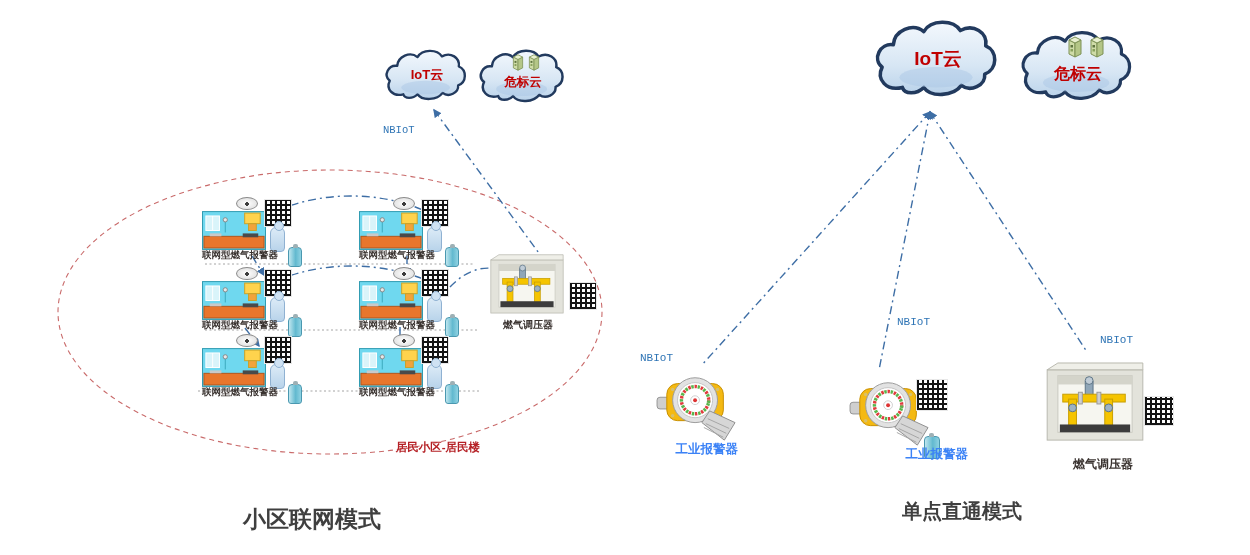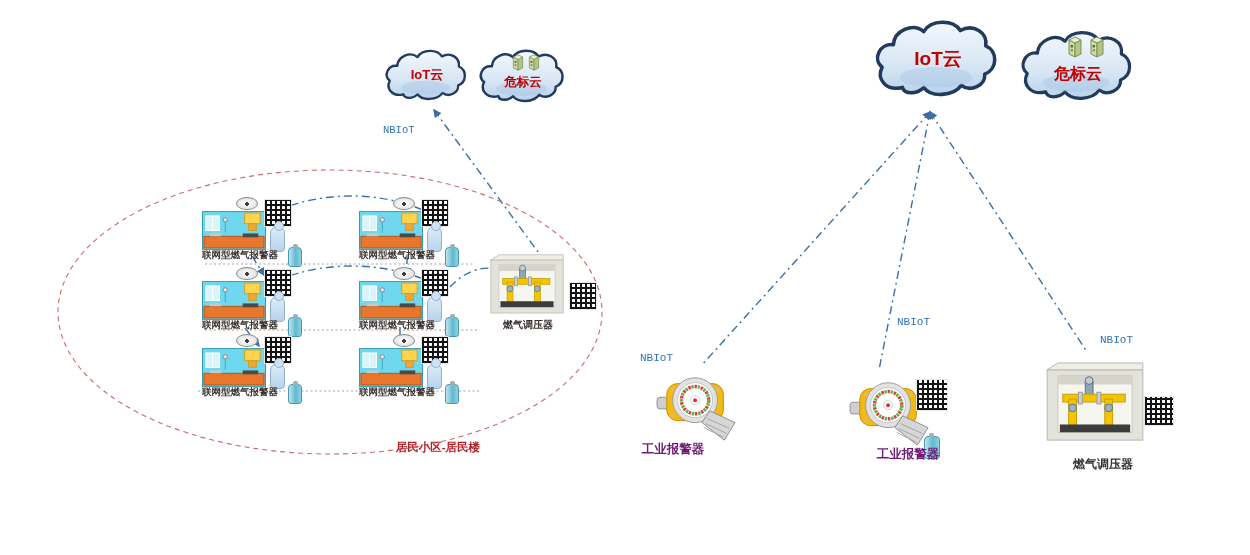--- a/index.html
+++ b/index.html
@@ -8,21 +8,21 @@
   .abs{position:absolute;}
   svg.layer{position:absolute;left:0;top:0;z-index:1;}
   .el{z-index:2;}
 
   
   .cloud-label{color:#c00000;font-weight:bold;text-align:center;width:100%;position:absolute;z-index:3;}
   .nbiot{color:#2e74b5;font-family:Liberation Mono, monospace;font-size:11px;z-index:2;}
   .dtu{color:#404040;font-weight:bold;font-size:10px;z-index:2;margin-top:39px;}
   .dev-label{color:#3a3330;font-weight:bold;font-size:9.5px;white-space:nowrap;z-index:2;}
   .reg-label{color:#3a3330;font-weight:bold;text-align:center;z-index:2;}
-  .alarm-label{color:#701a75;font-weight:bold;font-size:12.5px;text-align:center;z-index:2;}
+  .alarm-label{color:#3b82f6;font-weight:bold;font-size:12.5px;text-align:right;z-index:2;}
   .area-label{color:#b52025;font-weight:bold;font-size:11.5px;text-align:right;z-index:2;}
   .mode-title{color:#3f3f3f;font-weight:bold;z-index:2;}
 
   
   .qr{background-image:
         repeating-linear-gradient(0deg,#141414 0 2px,transparent 2px 5px),
         repeating-linear-gradient(90deg,#141414 0 2px,#fdfdfd 2px 5px);
       border:1px solid #e8e8e8;z-index:2;}
 
   
@@ -246,20 +246,21 @@
   <div class="abs el" style="left:489px;top:254px;width:110px;height:80px">
     <svg width="76" height="62">
         <use href="#regulator"></use>
       </svg>
     <div class="abs qr" style="left:80px;top:28px;width:26px;height:26px"></div>
     <div class="abs reg-label" style="left:-6px;top:64px;width:90px;font-size:10px">燃气调压器</div>
   </div>
 
   <div class="abs area-label" style="left:300px;top:440px;width:180px">居民小区-居民楼</div>
 
+  <div class="abs mode-title" style="left:243px;top:504px;font-size:23px">小区联网模式</div>
 
   <div class="abs el" style="left:872px;top:6px;width:132px;height:108px">
     <svg width="132" height="108">
         <use href="#cloud"></use>
       </svg>
     <div class="cloud-label" style="top:40px;font-size:19px">IoT云</div>
   </div>
 
   <div class="abs el" style="left:1018px;top:20px;width:120px;height:94px">
     <svg width="120" height="94">
@@ -289,14 +290,15 @@
   <div class="abs qr el" style="left:916px;top:379px;width:30px;height:30px"></div>
   <div class="abs cyl el" style="left:924px;top:436px;width:14px;height:21px"></div>
   <div class="abs alarm-label" style="left:848px;top:446px;width:120px">工业报警器</div>
 
   <svg class="abs el" style="left:1046px;top:362px" width="98" height="82">
       <use href="#regulator"></use>
     </svg>
   <div class="abs qr el" style="left:1144px;top:396px;width:28px;height:28px"></div>
   <div class="abs reg-label" style="left:1048px;top:456px;width:110px;font-size:12px">燃气调压器</div>
 
+  <div class="abs mode-title" style="left:902px;top:498px;font-size:20px">单点直通模式</div>
 
 </div>
 
 </body></html>

